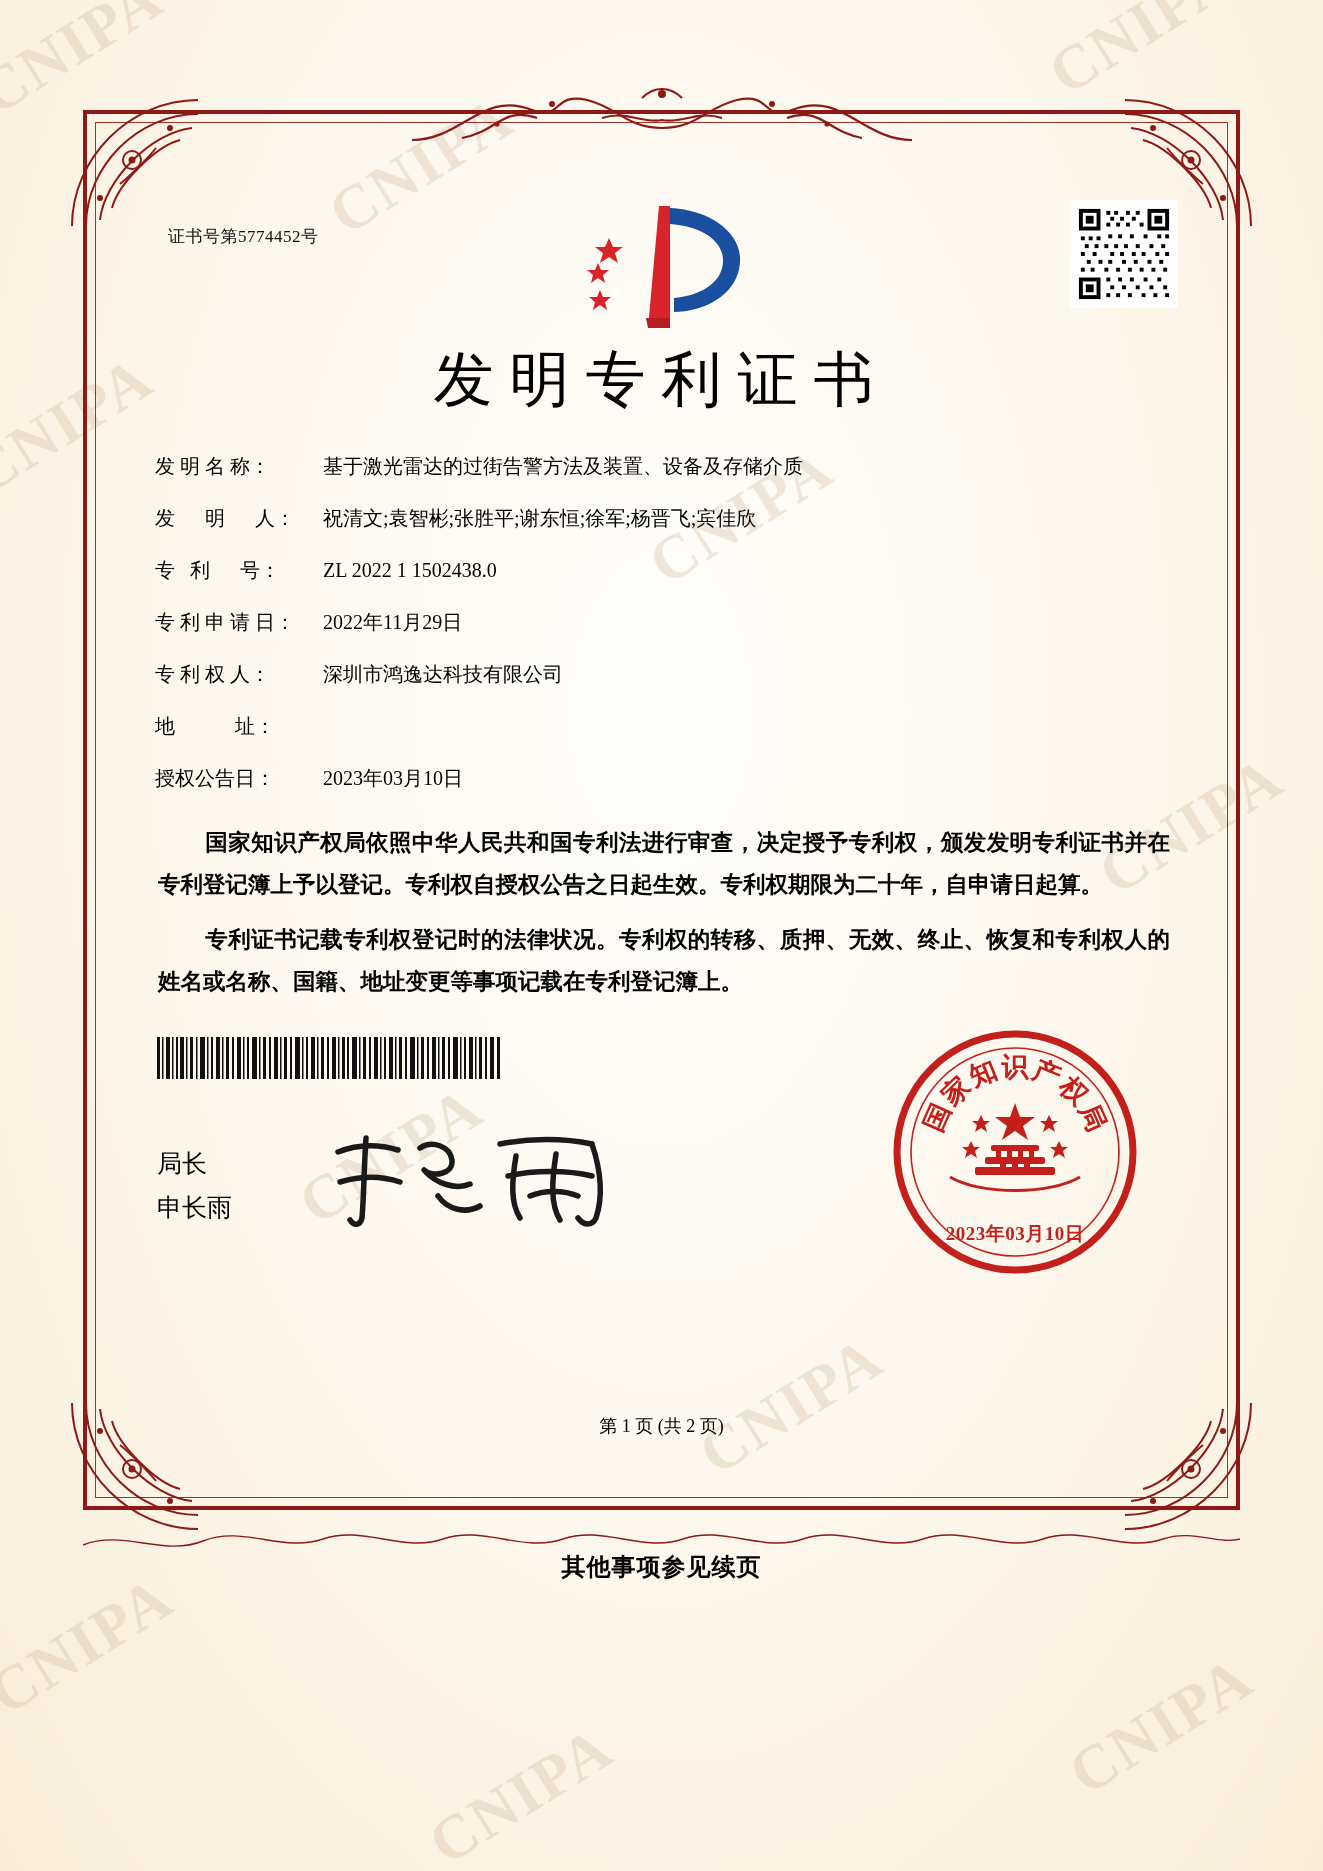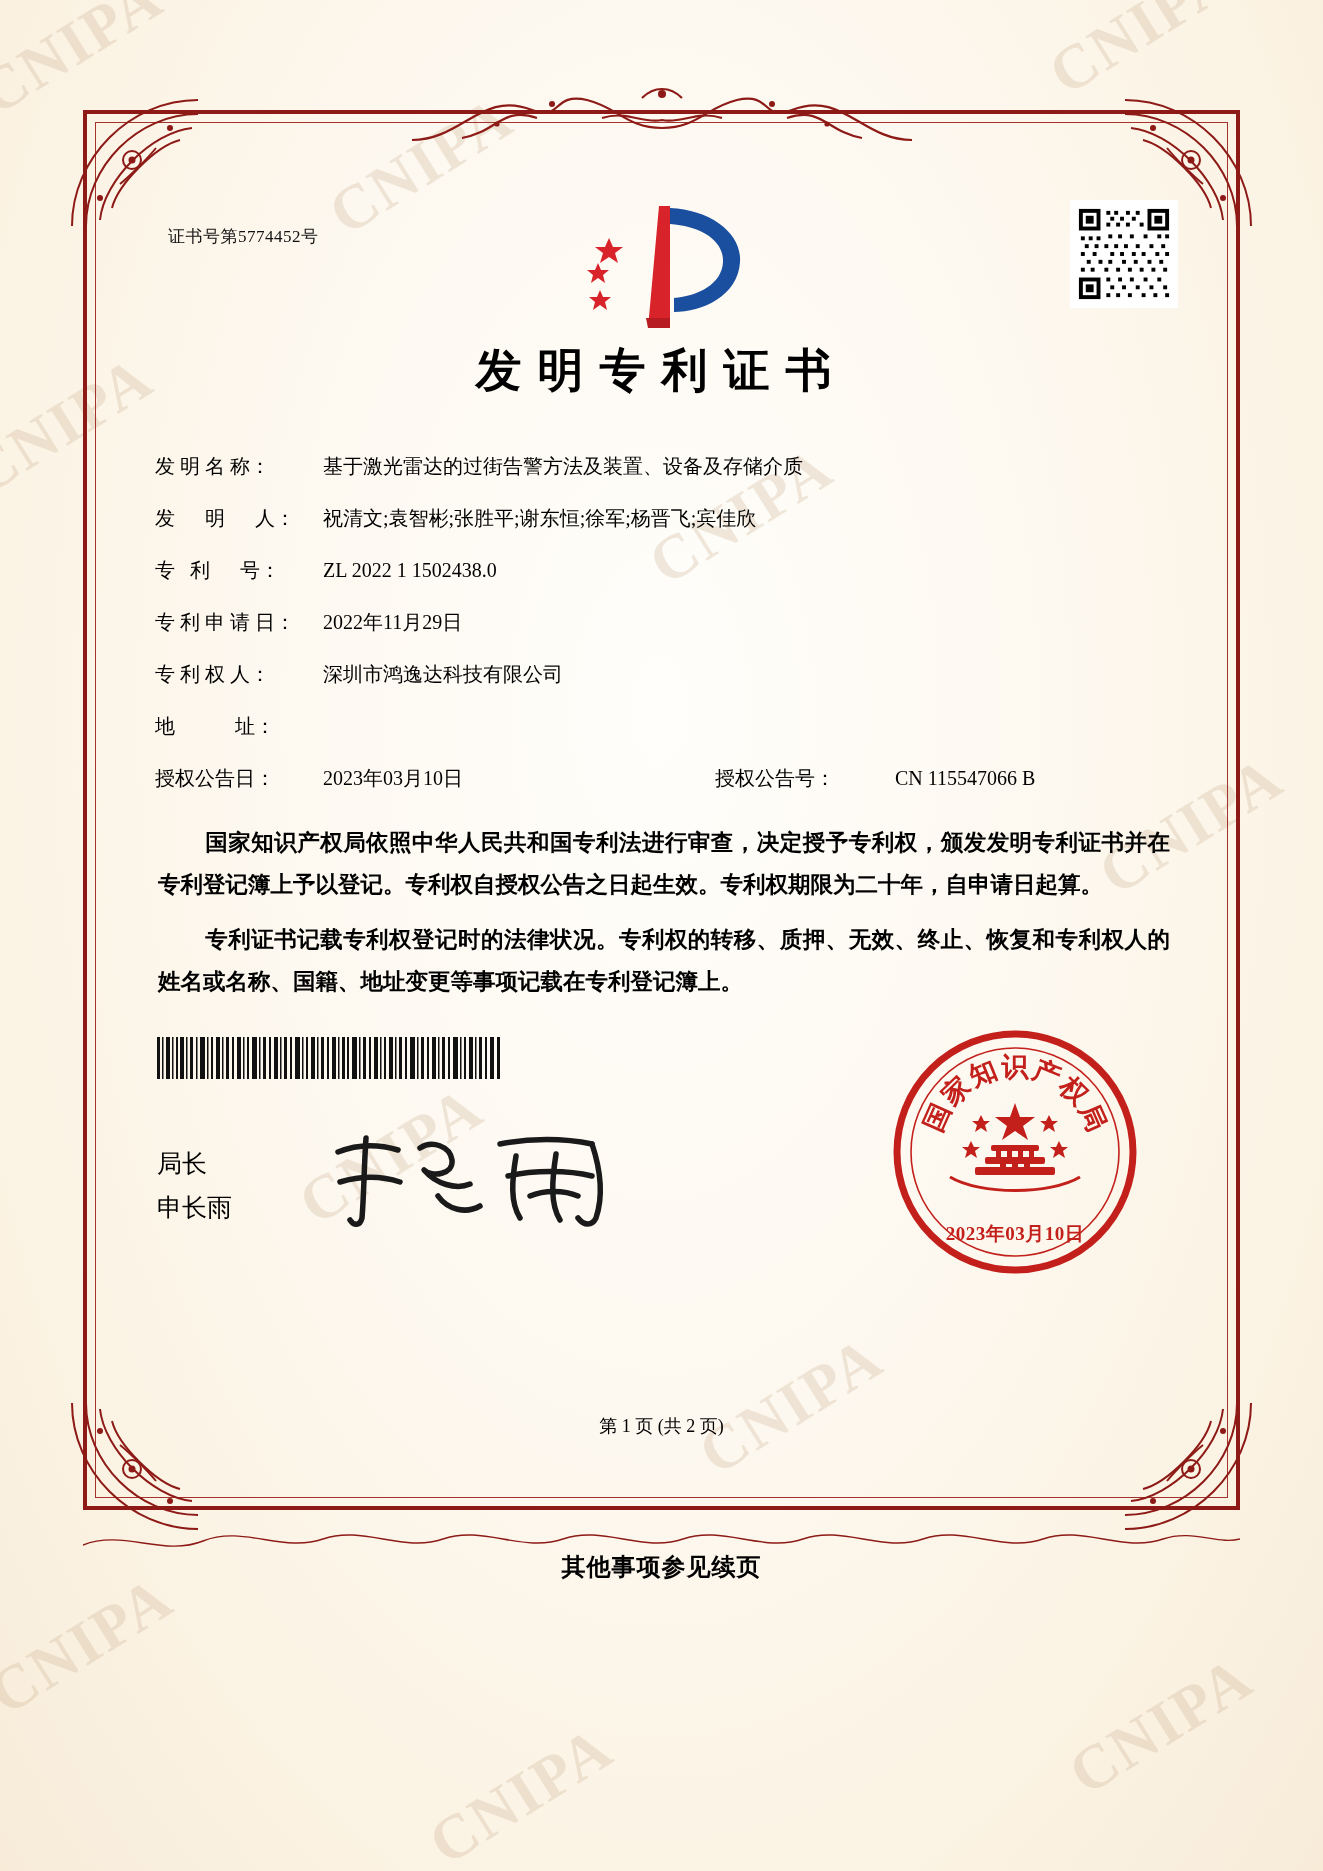--- a/index.html
+++ b/index.html
@@ -118,23 +118,23 @@
     margin-left: -100px;
     width: 200px;
     height: 140px;
   }
   .doc-title {
     position: absolute;
     left: 0;
     right: 0;
     top: 218px;
     text-align: center;
-    font-size: 46px;
+    font-size: 60px;
     letter-spacing: 16px;
-    font-weight: bold;
+    font-weight: normal;
     color: #000;
     font-family: "DejaVu Serif", serif;
   }
 
   .fields {
     position: absolute;
     left: 60px;
     top: 330px;
     right: 55px;
   }
@@ -500,24 +500,20 @@
 
       <div class="row">
         <div class="lbl">地            址：</div>
       </div>
 
       <div class="row two">
         <div class="half-a">
           <div class="lbl">授权公告日：</div>
           <div class="val">2023年03月10日</div>
         </div>
-        <div class="half-b">
-          <div class="lbl-b">授权公告号：</div>
-          <div class="val">CN 115547066 B</div>
-        </div>
       </div>
 
     </div>
 
     <div class="paras">
       <p>国家知识产权局依照中华人民共和国专利法进行审查，决定授予专利权，颁发发明专利证书并在专利登记簿上予以登记。专利权自授权公告之日起生效。专利权期限为二十年，自申请日起算。</p>
       <p>专利证书记载专利权登记时的法律状况。专利权的转移、质押、无效、终止、恢复和专利权人的姓名或名称、国籍、地址变更等事项记载在专利登记簿上。</p>
     </div>
 
     <div class="barcode">

